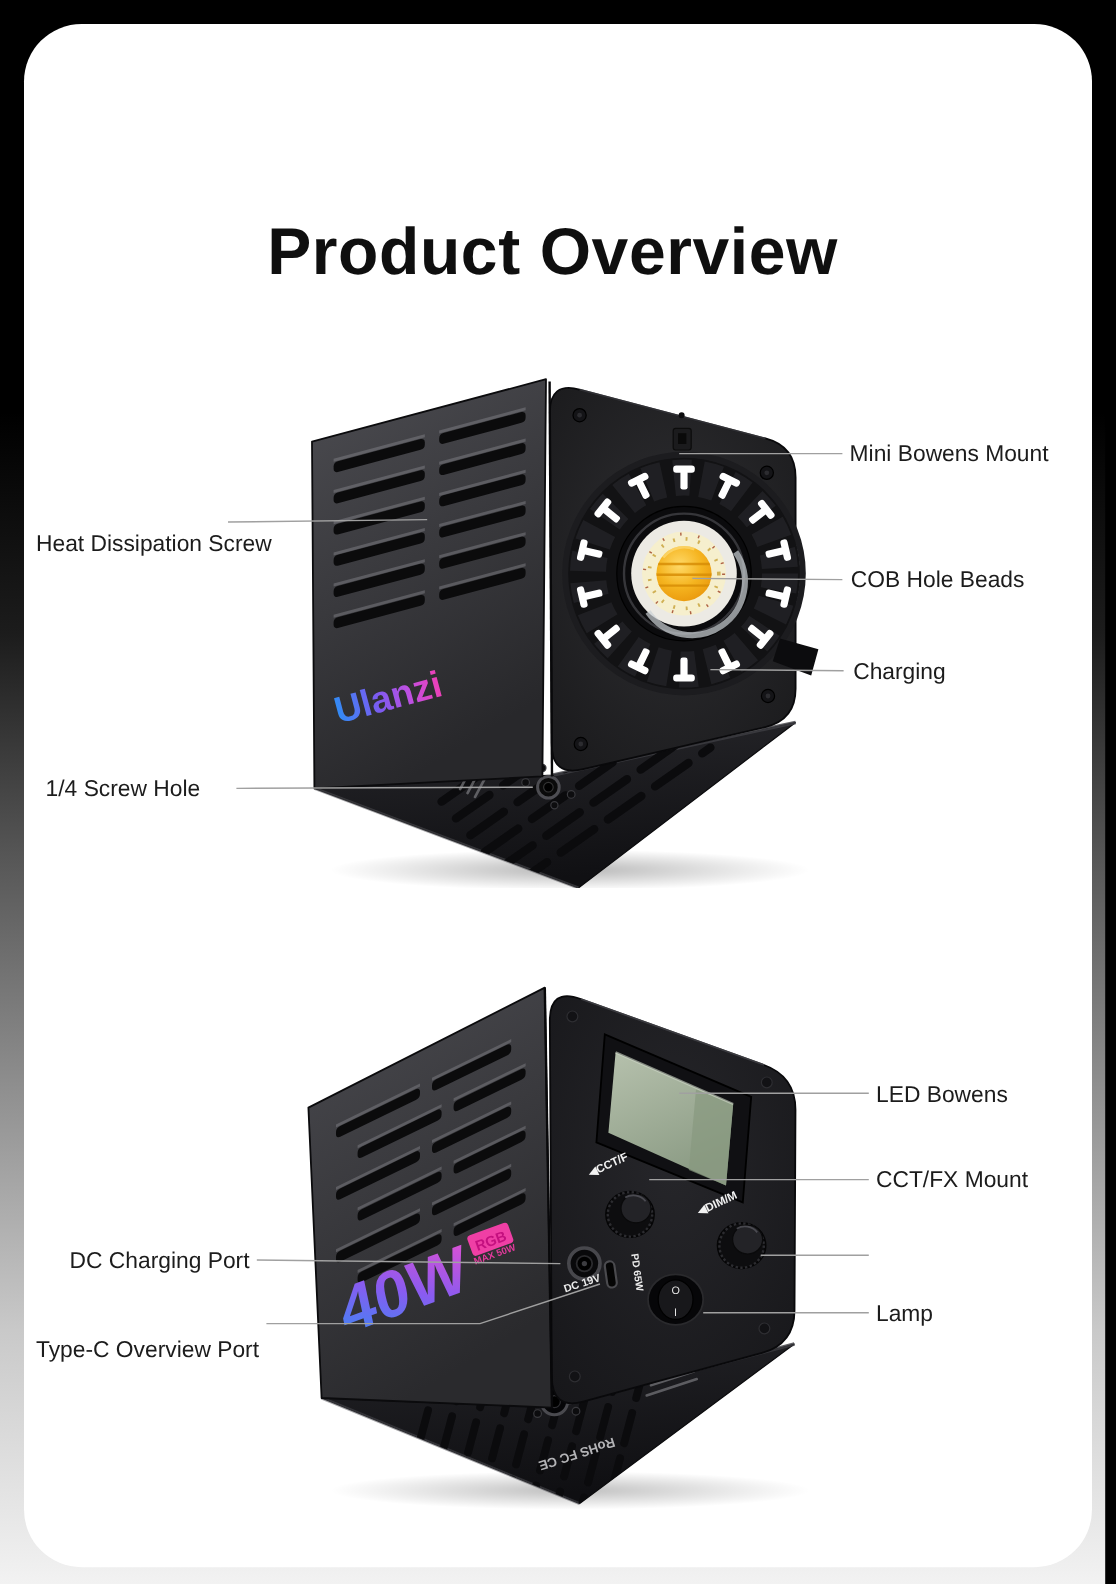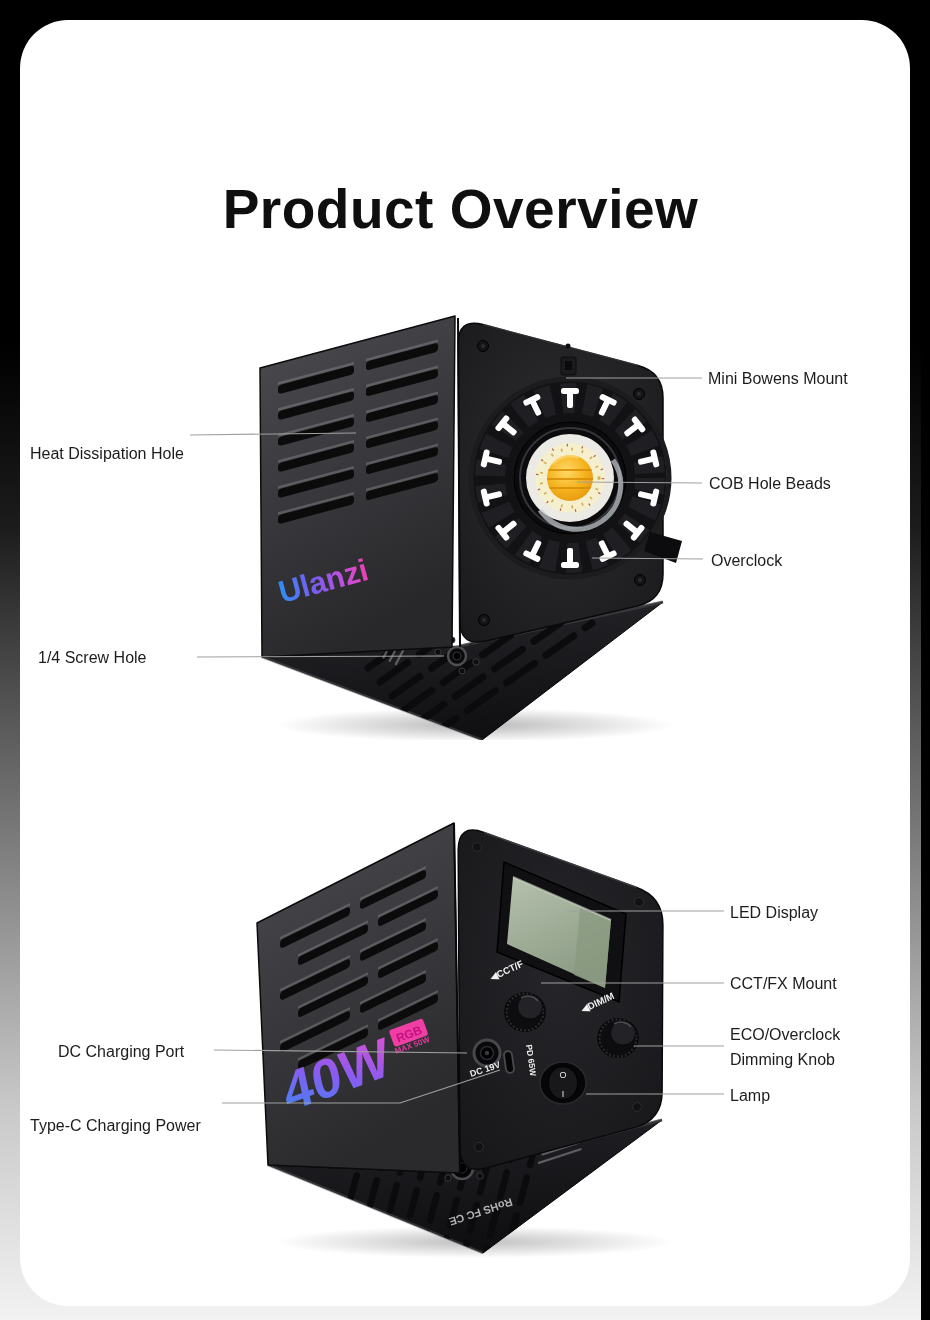--- a/index.html
+++ b/index.html
@@ -2,21 +2,21 @@
 <html><head>
 <meta charset="utf-8">
 <style>
   html,body{margin:0;padding:0;background:#000;}
   .stage{position:relative;width:921px;height:1320px;overflow:hidden;
          font-family:"Liberation Sans",sans-serif;
          background:linear-gradient(180deg,#000 0%,#000 26%,#1c1c1c 40%,#565656 54%,#909090 69%,#c9c9c9 84%,#f2f2f2 100%);}
   .card{position:absolute;left:20px;top:20px;width:890px;height:1286px;background:#fff;border-radius:48px;}
   .page-title{position:absolute;left:0;right:0;top:140px;text-align:center;
               font-size:55px;font-weight:700;color:#0f0f0f;letter-spacing:.5px;}
-  .callout-label{position:absolute;font-size:16px;line-height:25px;color:#1c1c1c;white-space:nowrap;}
+  .callout-label{position:absolute;font-size:19px;line-height:25px;color:#1c1c1c;white-space:nowrap;}
   .pre{white-space:pre-line;}
   svg.fig,svg.lines{position:absolute;}
   svg{font-family:"Liberation Sans",sans-serif;}
   svg.lines{left:0;top:0;pointer-events:none;}
 </style>
 </head>
 <body>
 
 <div class="stage">
   <div class="card"></div>
@@ -364,26 +364,24 @@
       <line x1="197" y1="657" x2="444" y2="656"></line>
       <line x1="566" y1="911" x2="724" y2="911"></line>
       <line x1="541" y1="983" x2="724" y2="983"></line>
       <line x1="634" y1="1046" x2="724" y2="1046"></line>
       <line x1="586" y1="1094" x2="724" y2="1094"></line>
       <line x1="214" y1="1050" x2="467" y2="1053"></line>
       <polyline points="222,1103 400,1103 500,1070"></polyline>
     </g>
   </svg>
 
-  <div class="callout-label" style="left:30px;top:441px">Heat Dissipation Hole</div>
+  <div class="callout-label" style="left:30px;top:441px">Heat Dissipation Screw</div>
   <div class="callout-label" style="left:38px;top:645px">1/4 Screw Hole</div>
   <div class="callout-label" style="left:708px;top:366px">Mini Bowens Mount</div>
   <div class="callout-label" style="left:709px;top:471px">COB Hole Beads</div>
-  <div class="callout-label" style="left:711px;top:548px">Overclock</div>
-
-  <div class="callout-label" style="left:730px;top:900px">LED Display</div>
+  <div class="callout-label" style="left:711px;top:548px">Charging</div>
+
+  <div class="callout-label" style="left:730px;top:900px">LED Bowens</div>
   <div class="callout-label" style="left:730px;top:971px">CCT/FX Mount</div>
-  <div class="callout-label pre" style="left:730px;top:1022px">ECO/Overclock
-Dimming Knob</div>
   <div class="callout-label" style="left:730px;top:1083px">Lamp</div>
   <div class="callout-label" style="left:58px;top:1039px">DC Charging Port</div>
-  <div class="callout-label" style="left:30px;top:1113px">Type-C Charging Power</div>
+  <div class="callout-label" style="left:30px;top:1113px">Type-C Overview Port</div>
 </div>
 
 </body></html>

